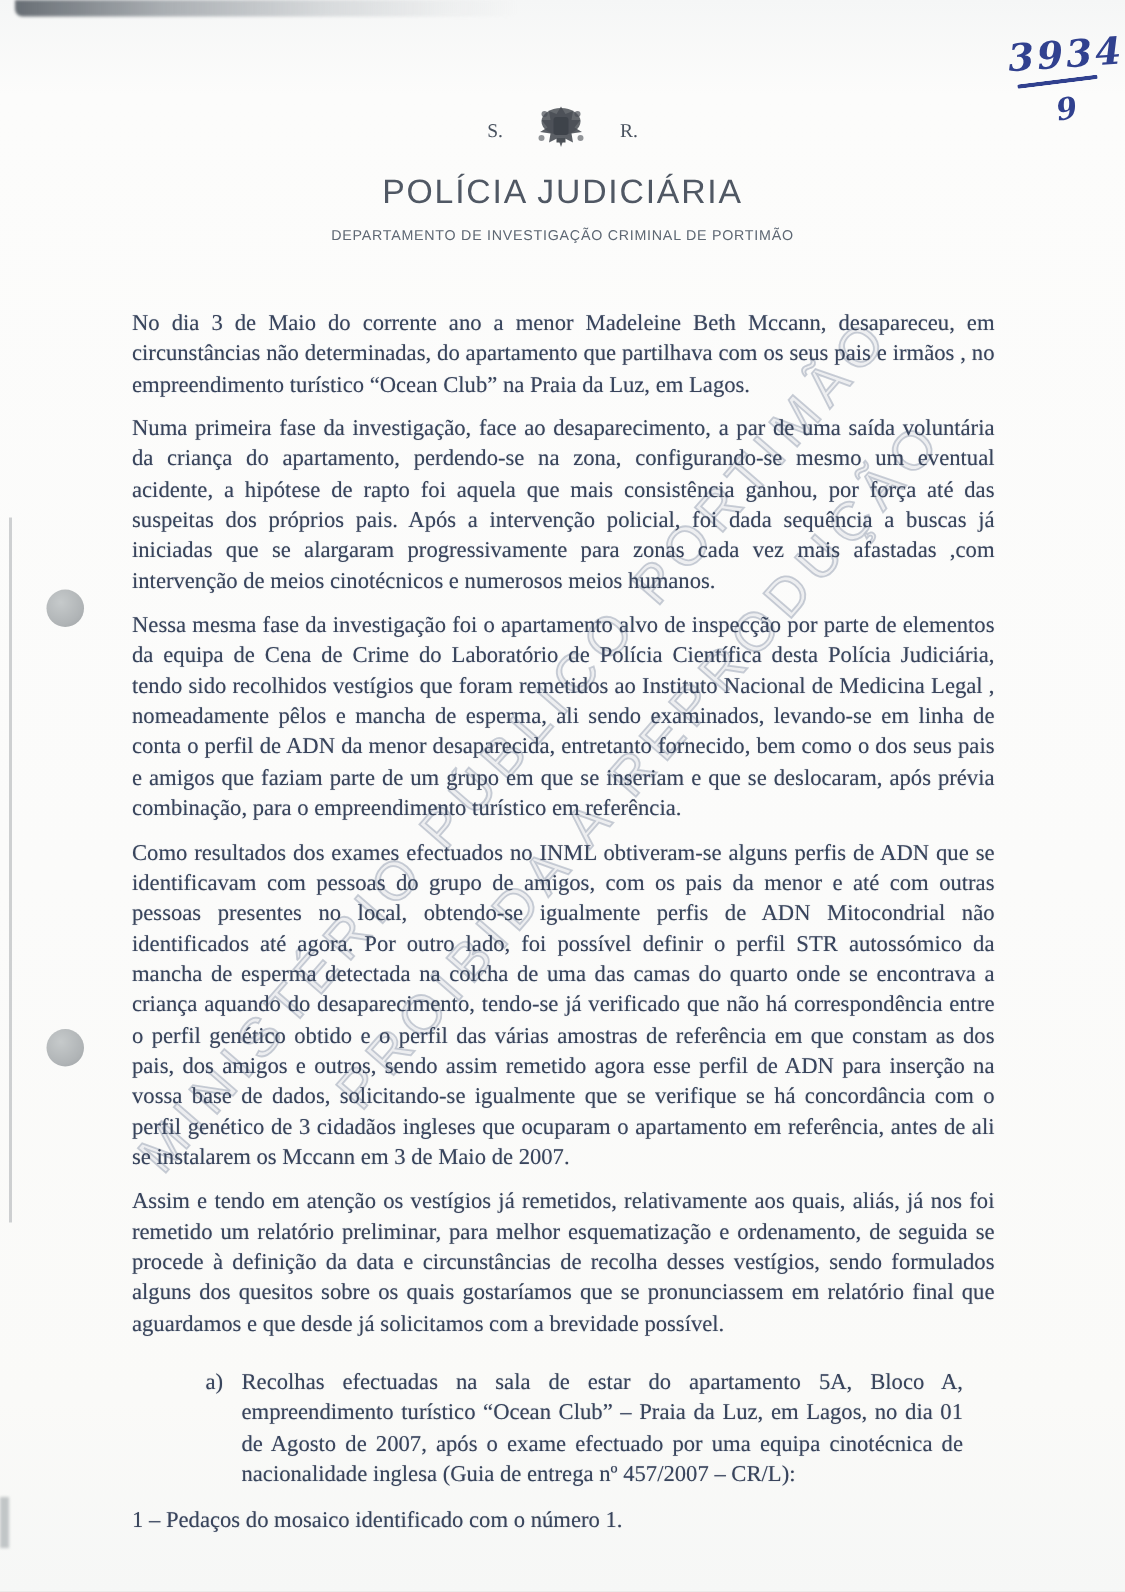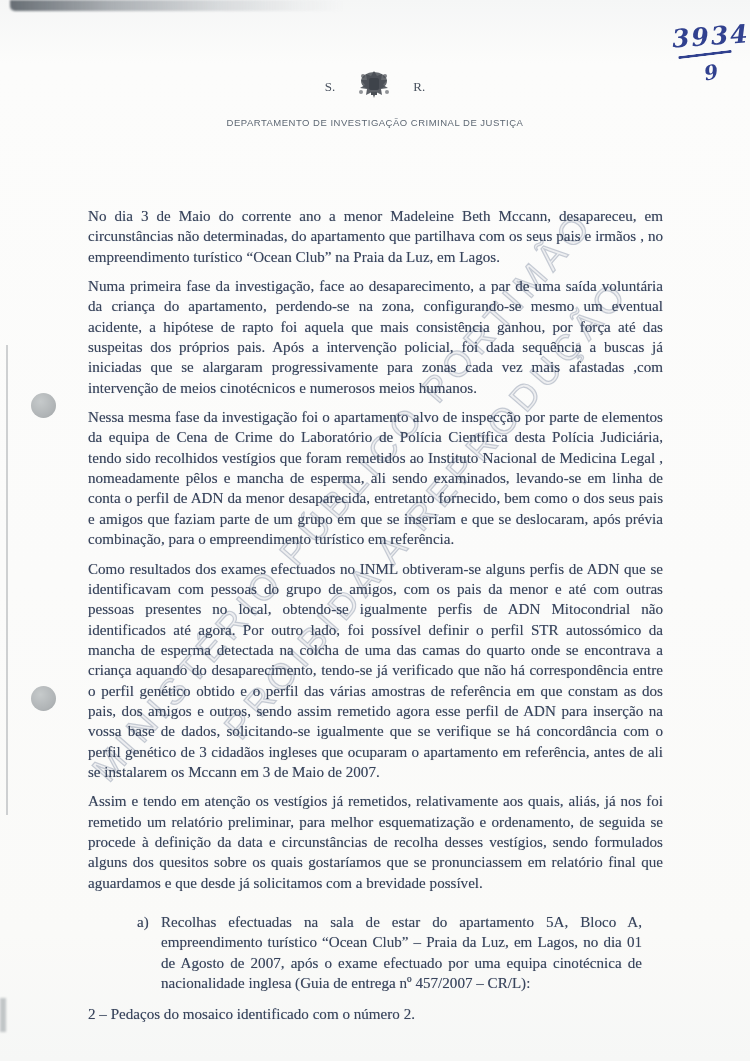--- a/index.html
+++ b/index.html
@@ -95,33 +95,34 @@
             <rect x="20" y="24" width="6" height="3" fill="#4a4f55"></rect>
             <circle cx="12" cy="8" r="2" opacity=".7"></circle>
             <circle cx="34" cy="8" r="2" opacity=".7"></circle>
             <circle cx="10" cy="24" r="2" opacity=".6"></circle>
             <circle cx="36" cy="24" r="2" opacity=".6"></circle>
           </g>
         </svg>
       </span>
       <span>R.</span>
     </div>
-    <div class="dept">DEPARTAMENTO DE INVESTIGAÇÃO CRIMINAL DE JUSTIÇA</div>
+    <div class="pj-title">POLÍCIA JUDICIÁRIA</div>
+    <div class="dept">DEPARTAMENTO DE INVESTIGAÇÃO CRIMINAL DE PORTIMÃO</div>
   </div>
 
   <div class="content">
     <p>No dia 3 de Maio do corrente ano a menor Madeleine Beth Mccann, desapareceu, em circunstâncias não determinadas, do apartamento que partilhava com os seus pais e irmãos , no empreendimento turístico “Ocean Club” na Praia da Luz, em Lagos.</p>
     <p>Numa primeira fase da investigação, face ao desaparecimento, a par de  uma saída voluntária da criança do apartamento, perdendo-se na zona, configurando-se mesmo um eventual acidente, a hipótese de rapto foi aquela que mais consistência ganhou, por força até das suspeitas dos próprios pais. Após a intervenção policial, foi dada sequência a buscas já iniciadas que se alargaram progressivamente para zonas cada vez mais afastadas ,com intervenção de meios cinotécnicos e numerosos meios humanos.</p>
     <p>Nessa mesma fase da investigação foi o apartamento alvo de inspecção por parte de elementos da equipa de Cena de Crime do Laboratório de Polícia Científica desta Polícia Judiciária, tendo sido recolhidos vestígios que foram remetidos ao Instituto Nacional  de Medicina Legal , nomeadamente pêlos e mancha de esperma, ali sendo examinados, levando-se em linha de conta o perfil de ADN da menor desaparecida, entretanto fornecido, bem como o dos seus pais e amigos que faziam parte de um grupo em que se inseriam e que se deslocaram, após prévia combinação, para o empreendimento turístico em referência.</p>
     <p>Como resultados dos exames efectuados no INML obtiveram-se alguns perfis de ADN  que se identificavam com pessoas do grupo de amigos, com os pais da menor e até com outras pessoas presentes no local, obtendo-se igualmente perfis de ADN Mitocondrial não identificados até agora. Por outro lado, foi possível definir o perfil STR autossómico da mancha de esperma detectada na colcha de uma das camas do quarto onde se encontrava a criança aquando do desaparecimento, tendo-se já verificado que não há correspondência entre o perfil genético obtido e o perfil das várias amostras de referência em que constam as dos pais, dos amigos e outros, sendo assim remetido agora esse perfil de ADN para inserção na vossa base de dados, solicitando-se igualmente que se verifique se há concordância  com o perfil genético de 3 cidadãos ingleses que ocuparam o apartamento em referência, antes de ali se instalarem os Mccann em 3 de Maio de 2007.</p>
     <p>Assim e tendo em atenção os vestígios já remetidos, relativamente aos quais, aliás, já nos foi remetido um relatório preliminar, para melhor esquematização e ordenamento, de seguida se procede à definição da data e circunstâncias de recolha desses vestígios, sendo formulados alguns dos quesitos sobre os quais gostaríamos que se pronunciassem em relatório final que aguardamos e que desde já solicitamos com a brevidade possível.</p>
 
     <div class="item-a">
       <span class="marker">a)</span>
       <span class="txt">Recolhas efectuadas na sala de estar do apartamento 5A, Bloco A, empreendimento turístico “Ocean Club” – Praia da Luz, em Lagos, no dia 01 de Agosto de 2007, após o exame efectuado por uma equipa cinotécnica de nacionalidade inglesa (Guia de entrega nº 457/2007 – CR/L):</span>
     </div>
 
     <div class="numlist">
-      <div>2 – Pedaços do mosaico identificado com o número 2.</div>
+      <div>1 – Pedaços do mosaico identificado com o número 1.</div>
     </div>
   </div>
 
 </div>
 
 </body></html>

